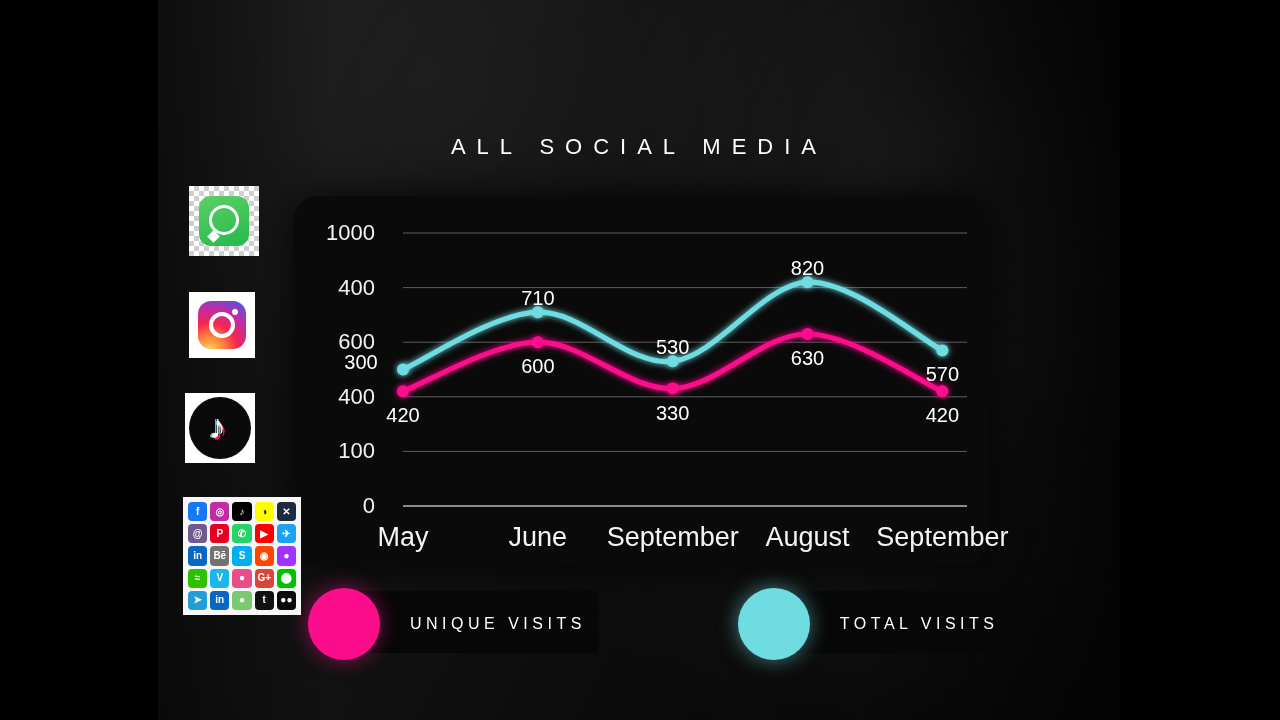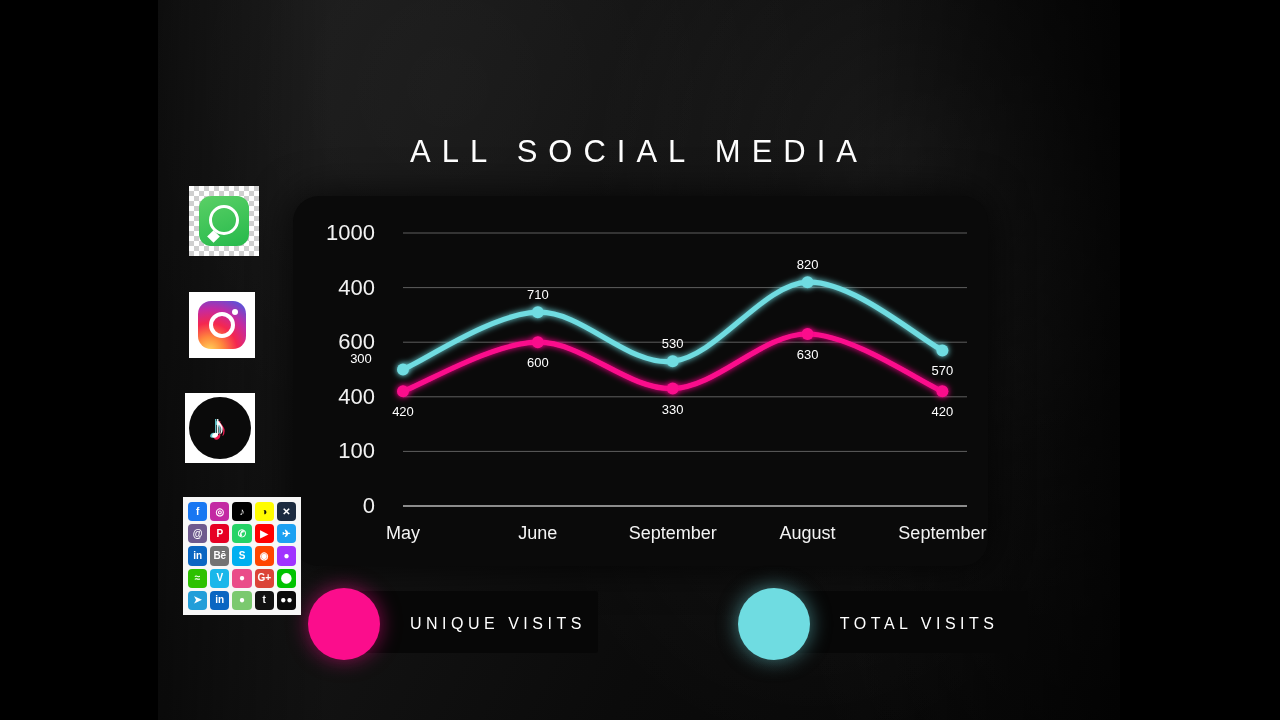--- a/index.html
+++ b/index.html
@@ -25,21 +25,21 @@
   }
 
   
   .title{
     position:absolute;left:0;top:68px;width:962px;text-align:center;
     color:#fff;font-size:51px;font-weight:700;letter-spacing:12px;
     line-height:1;z-index:4;
   }
   .subtitle{
     position:absolute;left:0;top:136px;width:962px;text-align:center;
-    color:#fdfdfd;font-size:31px;font-weight:300;letter-spacing:11px;
+    color:#fdfdfd;font-size:22px;font-weight:300;letter-spacing:11px;
     line-height:1;z-index:4;
   }
 
   
   .rail{position:absolute;left:27px;top:186px;width:105px;z-index:5;}
   .tile{background:#fff;display:flex;align-items:center;justify-content:center;}
   .tile-wa{width:70px;height:70px;margin-left:4px;
     background-image:
       linear-gradient(45deg,#cfcfcf 25%,transparent 25%,transparent 75%,#cfcfcf 75%),
       linear-gradient(45deg,#cfcfcf 25%,#fff 25%,#fff 75%,#cfcfcf 75%);
@@ -72,23 +72,23 @@
 
   
   .card{
     position:absolute;left:135px;top:196px;width:695px;height:370px;
     background:#0a0a0a;border-radius:26px;z-index:3;
     box-shadow:0 0 40px rgba(0,0,0,.8);
   }
   .plot{position:absolute;left:0;top:0;width:695px;height:370px;}
   .ylab{position:absolute;color:#f2f2f2;font-size:22px;font-weight:300;text-align:right;
     width:70px;line-height:1;}
-  .xlab{position:absolute;color:#f4f4f4;font-size:18px;font-weight:300;text-align:center;
+  .xlab{position:absolute;color:#f4f4f4;font-size:27px;font-weight:300;text-align:center;
     line-height:1;white-space:nowrap;}
-  .dlab{position:absolute;color:#fff;font-size:13px;font-weight:400;text-align:center;
+  .dlab{position:absolute;color:#fff;font-size:20px;font-weight:400;text-align:center;
     line-height:1;white-space:nowrap;}
 
   
   .legend{position:absolute;left:150px;top:588px;z-index:4;display:flex;gap:152px;}
   .lg{position:relative;display:flex;align-items:center;}
   .lgbar{position:absolute;left:30px;top:3px;width:260px;height:62px;background:#070707;border-radius:3px;}
   .dot{width:72px;height:72px;border-radius:50%;position:relative;z-index:2;}
   .dot.cy{background:#6FDCE1;box-shadow:0 0 20px rgba(111,220,225,.55);}
   .dot.pk{background:#FB0D8C;box-shadow:0 0 20px rgba(251,13,140,.55);}
   .lgtxt{position:relative;z-index:3;color:#fff;font-size:16px;font-weight:400;letter-spacing:4.5px;

